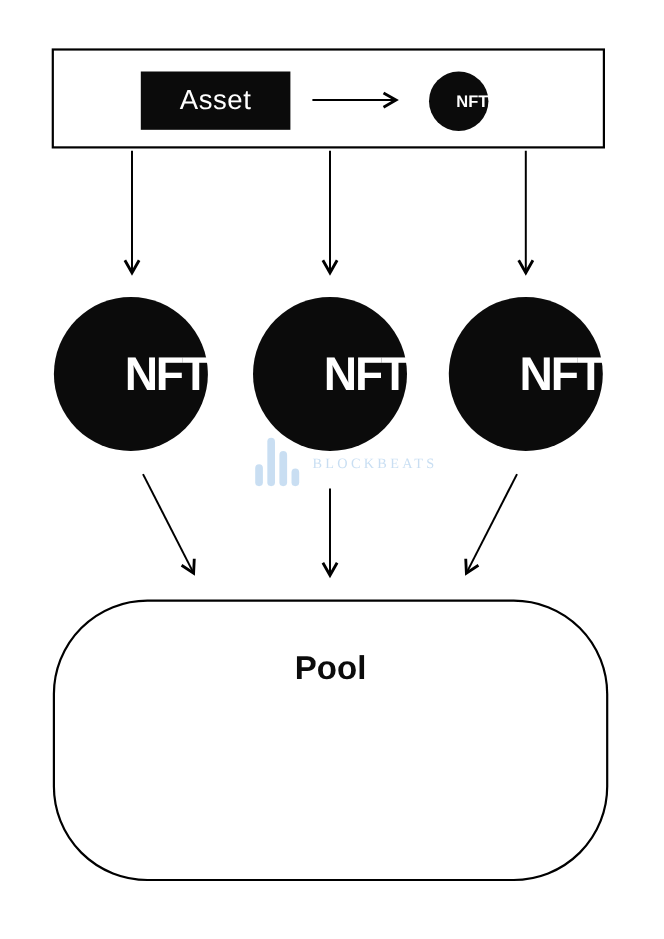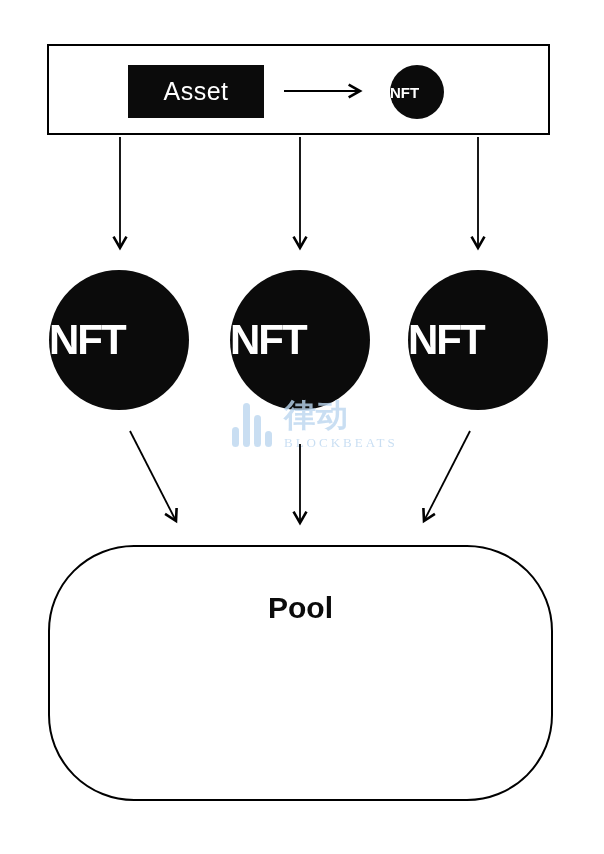--- a/index.html
+++ b/index.html
@@ -21,21 +21,21 @@
   }
   .asset-rect{
     position:absolute;left:79px;top:19px;width:136px;height:53px;
     background:#0b0b0b;display:flex;align-items:center;justify-content:center;
   }
   .asset-rect span{color:#fff;font-size:25px;font-weight:500;letter-spacing:.5px;}
 
   
   .nft-circle{
     position:absolute;background:#0b0b0b;border-radius:50%;
-    display:flex;align-items:center;justify-content:flex-start;
+    display:flex;align-items:center;justify-content:flex-end;
   }
   .nft-circle span{
     color:#fff;font-weight:800;letter-spacing:-1px;line-height:1;
     transform:scaleY(1.02);
   }
   .nft-small{width:54px;height:54px;left:341px;top:19px;}
   .nft-small span{font-size:15px;letter-spacing:0;}
 
   .nft-big{width:140px;height:140px;top:270px;}
   .nft-big span{font-size:42px;letter-spacing:-2px;}
@@ -99,21 +99,20 @@
   </div>
 
   <div class="watermark">
     <div class="wm-icon">
         <i></i>
         <i></i>
         <i></i>
         <i></i>
       </div>
     <div class="wm-text">
-      <div class="wm-name">律动</div>
       <div class="wm-sub">BLOCKBEATS</div>
     </div>
   </div>
 
   <div class="nft-circle nft-big c1">
     <span>NFT</span>
   </div>
   <div class="nft-circle nft-big c2">
     <span>NFT</span>
   </div>

